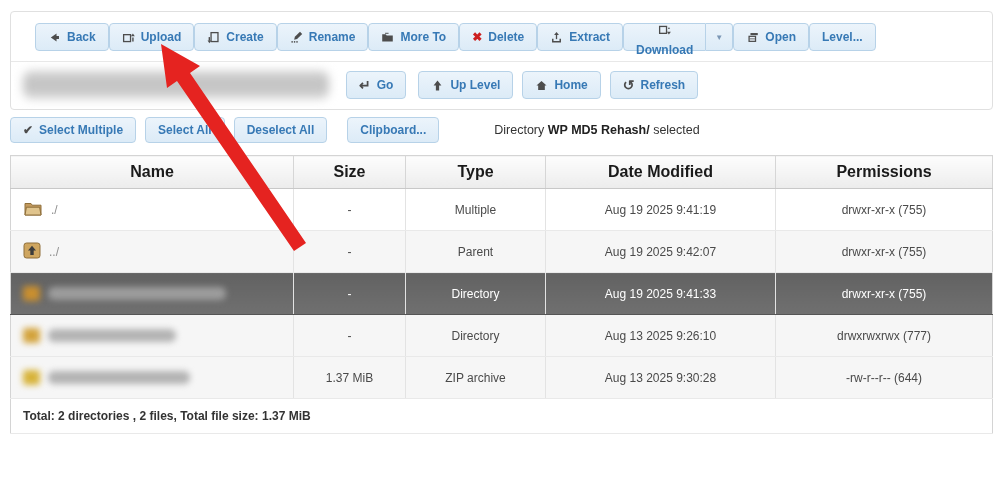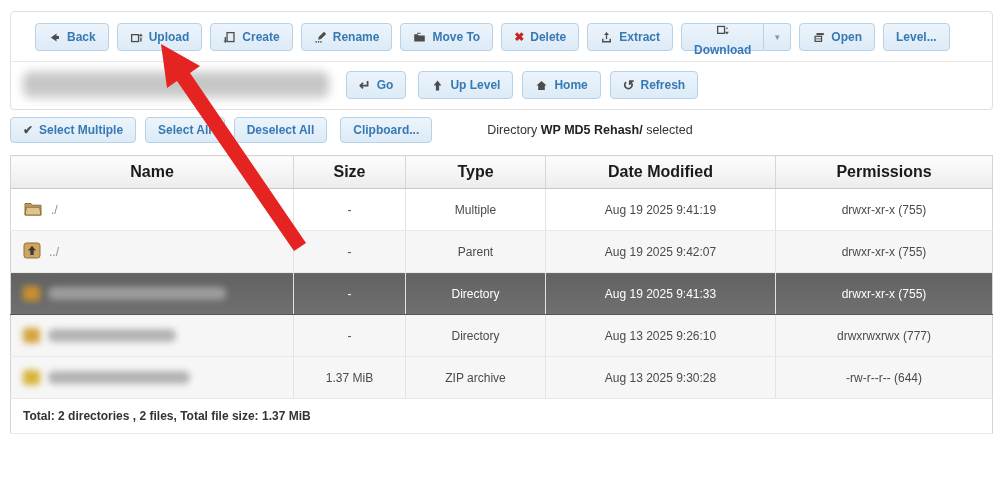--- a/index.html
+++ b/index.html
@@ -2,21 +2,21 @@
 <html><head>
 <meta charset="utf-8">
 <style>
   html,body{margin:0;padding:0;background:#fff;}
   .page{position:relative;width:1000px;height:491px;background:#fff;overflow:hidden;
         font-family:"Liberation Sans",sans-serif;font-size:12px;color:#444;}
 
   
   .top-panel{position:absolute;left:10px;top:11px;width:981px;background:#fff;
              border:1px solid #e0e0e0;border-radius:4px;}
-  .toolbar-row{display:flex;align-items:center;gap:8px;padding:11px 10px 10px 24px;
+  .toolbar-row{display:flex;align-items:center;gap:0;padding:11px 10px 10px 24px;
                border-bottom:1px solid #e8e8e8;}
   .nav-row{display:flex;align-items:center;gap:9px;padding:9px 10px 10px 2px;}
 
   
   .btn{display:inline-flex;align-items:center;gap:6px;height:28px;padding:0 12px;
        background:linear-gradient(#ecf4fb,#dcebf7);border:1px solid #b7d2e8;border-radius:4px;
        color:#3779b5;font-weight:bold;font-size:12px;cursor:pointer;white-space:nowrap;
        font-family:"Liberation Sans",sans-serif;}
   .btn .ic{display:inline-flex;align-items:center;justify-content:center;line-height:1;}
   .split{display:inline-flex;}
@@ -115,21 +115,21 @@
         </span>
           <span>Rename</span>
       </button>
       <button class="btn">
         <span class="ic">
           <svg width="13" height="13" viewBox="0 0 16 16">
               <path d="M1.5 4h4.3l1.2 1.6h7.5v7.4h-13z" fill="#4d4d4d"></path>
               <path d="M5 2.2h4.3v1.2H5z" fill="#4d4d4d"></path>
             </svg>
         </span>
-          <span>Move To</span>
+          <span>More To</span>
       </button>
       <button class="btn">
         <span class="ic glyph-x">✖</span>
           <span>Delete</span>
       </button>
       <button class="btn">
         <span class="ic">
           <svg width="13" height="13" viewBox="0 0 16 16">
               <path d="M2.5 9.5v4.5h11V9.5h-1.8v2.7H4.3V9.5z" fill="#4d4d4d"></path>
               <rect x="7.2" y="4.5" width="1.6" height="5.5" fill="#4d4d4d"></rect>
@@ -202,21 +202,21 @@
     <button class="btn">
       <span class="ic glyph">✔</span>
         <span>Select Multiple</span>
     </button>
     <button class="btn">
       <span>Select All</span>
     </button>
     <button class="btn">
       <span>Deselect All</span>
     </button>
-    <button class="btn" style="margin-left:4px;">
+    <button class="btn" style="margin-left:11px;">
       <span>Clipboard...</span>
     </button>
     <span class="status-text">
       <span>Directory</span>
       <b>WP MD5 Rehash/</b>
       <span>selected</span>
     </span>
   </div>
 
   <table class="file-table">

